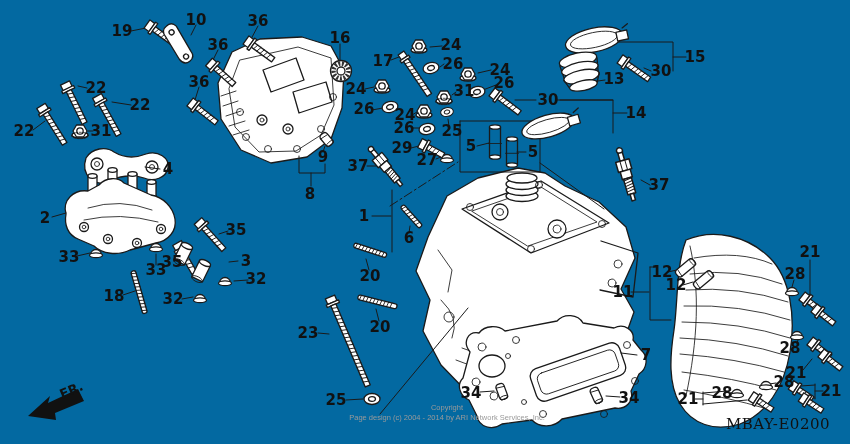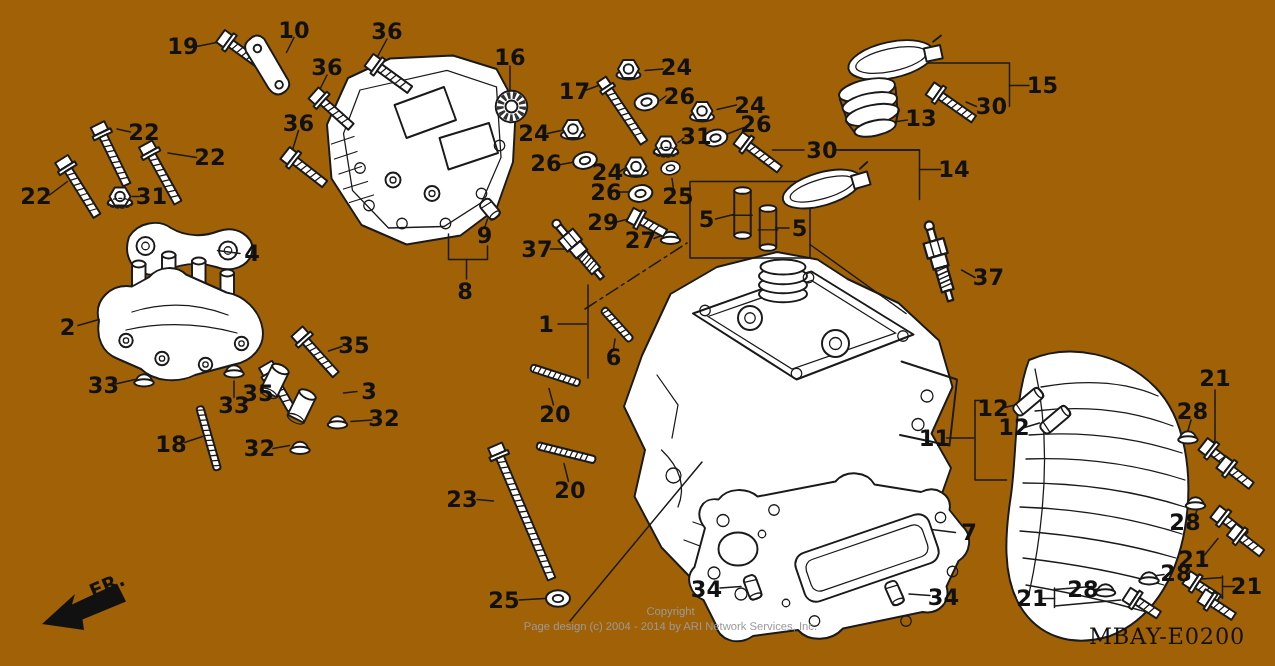--- a/index.html
+++ b/index.html
@@ -1,16 +1,16 @@
 <!DOCTYPE html>
 <html><head>
 <meta charset="utf-8">
 <style>
   html,body{margin:0;padding:0;background:#fff;}
-  .stage{position:relative;width:850px;height:444px;background:#a16207;overflow:hidden;
+  .stage{position:relative;width:850px;height:444px;background:#0369a1;overflow:hidden;
          font-family:"DejaVu Sans",sans-serif;}
   svg{position:absolute;left:0;top:0;}
   .ln{stroke:#1a1a1a;stroke-width:1.3;stroke-linecap:round;stroke-linejoin:round;fill:none;}
   .lnt{stroke:#1a1a1a;stroke-width:0.85;stroke-linecap:round;fill:none;}
   .fw{fill:#ffffff;}
   .leader{stroke:#1a1a1a;stroke-width:1;fill:none;stroke-linecap:round;stroke-linejoin:round;}
   .callout{font-family:"DejaVu Sans",sans-serif;font-weight:bold;font-size:15px;fill:#111;
            text-anchor:middle;dominant-baseline:central;cursor:default;}
   .wm{font-family:"Liberation Sans",sans-serif;font-size:7.5px;fill:#9a9a9a;text-anchor:middle;}
   .code{font-family:"DejaVu Serif",serif;font-size:15px;fill:#111;text-anchor:middle;letter-spacing:0.5px;}

